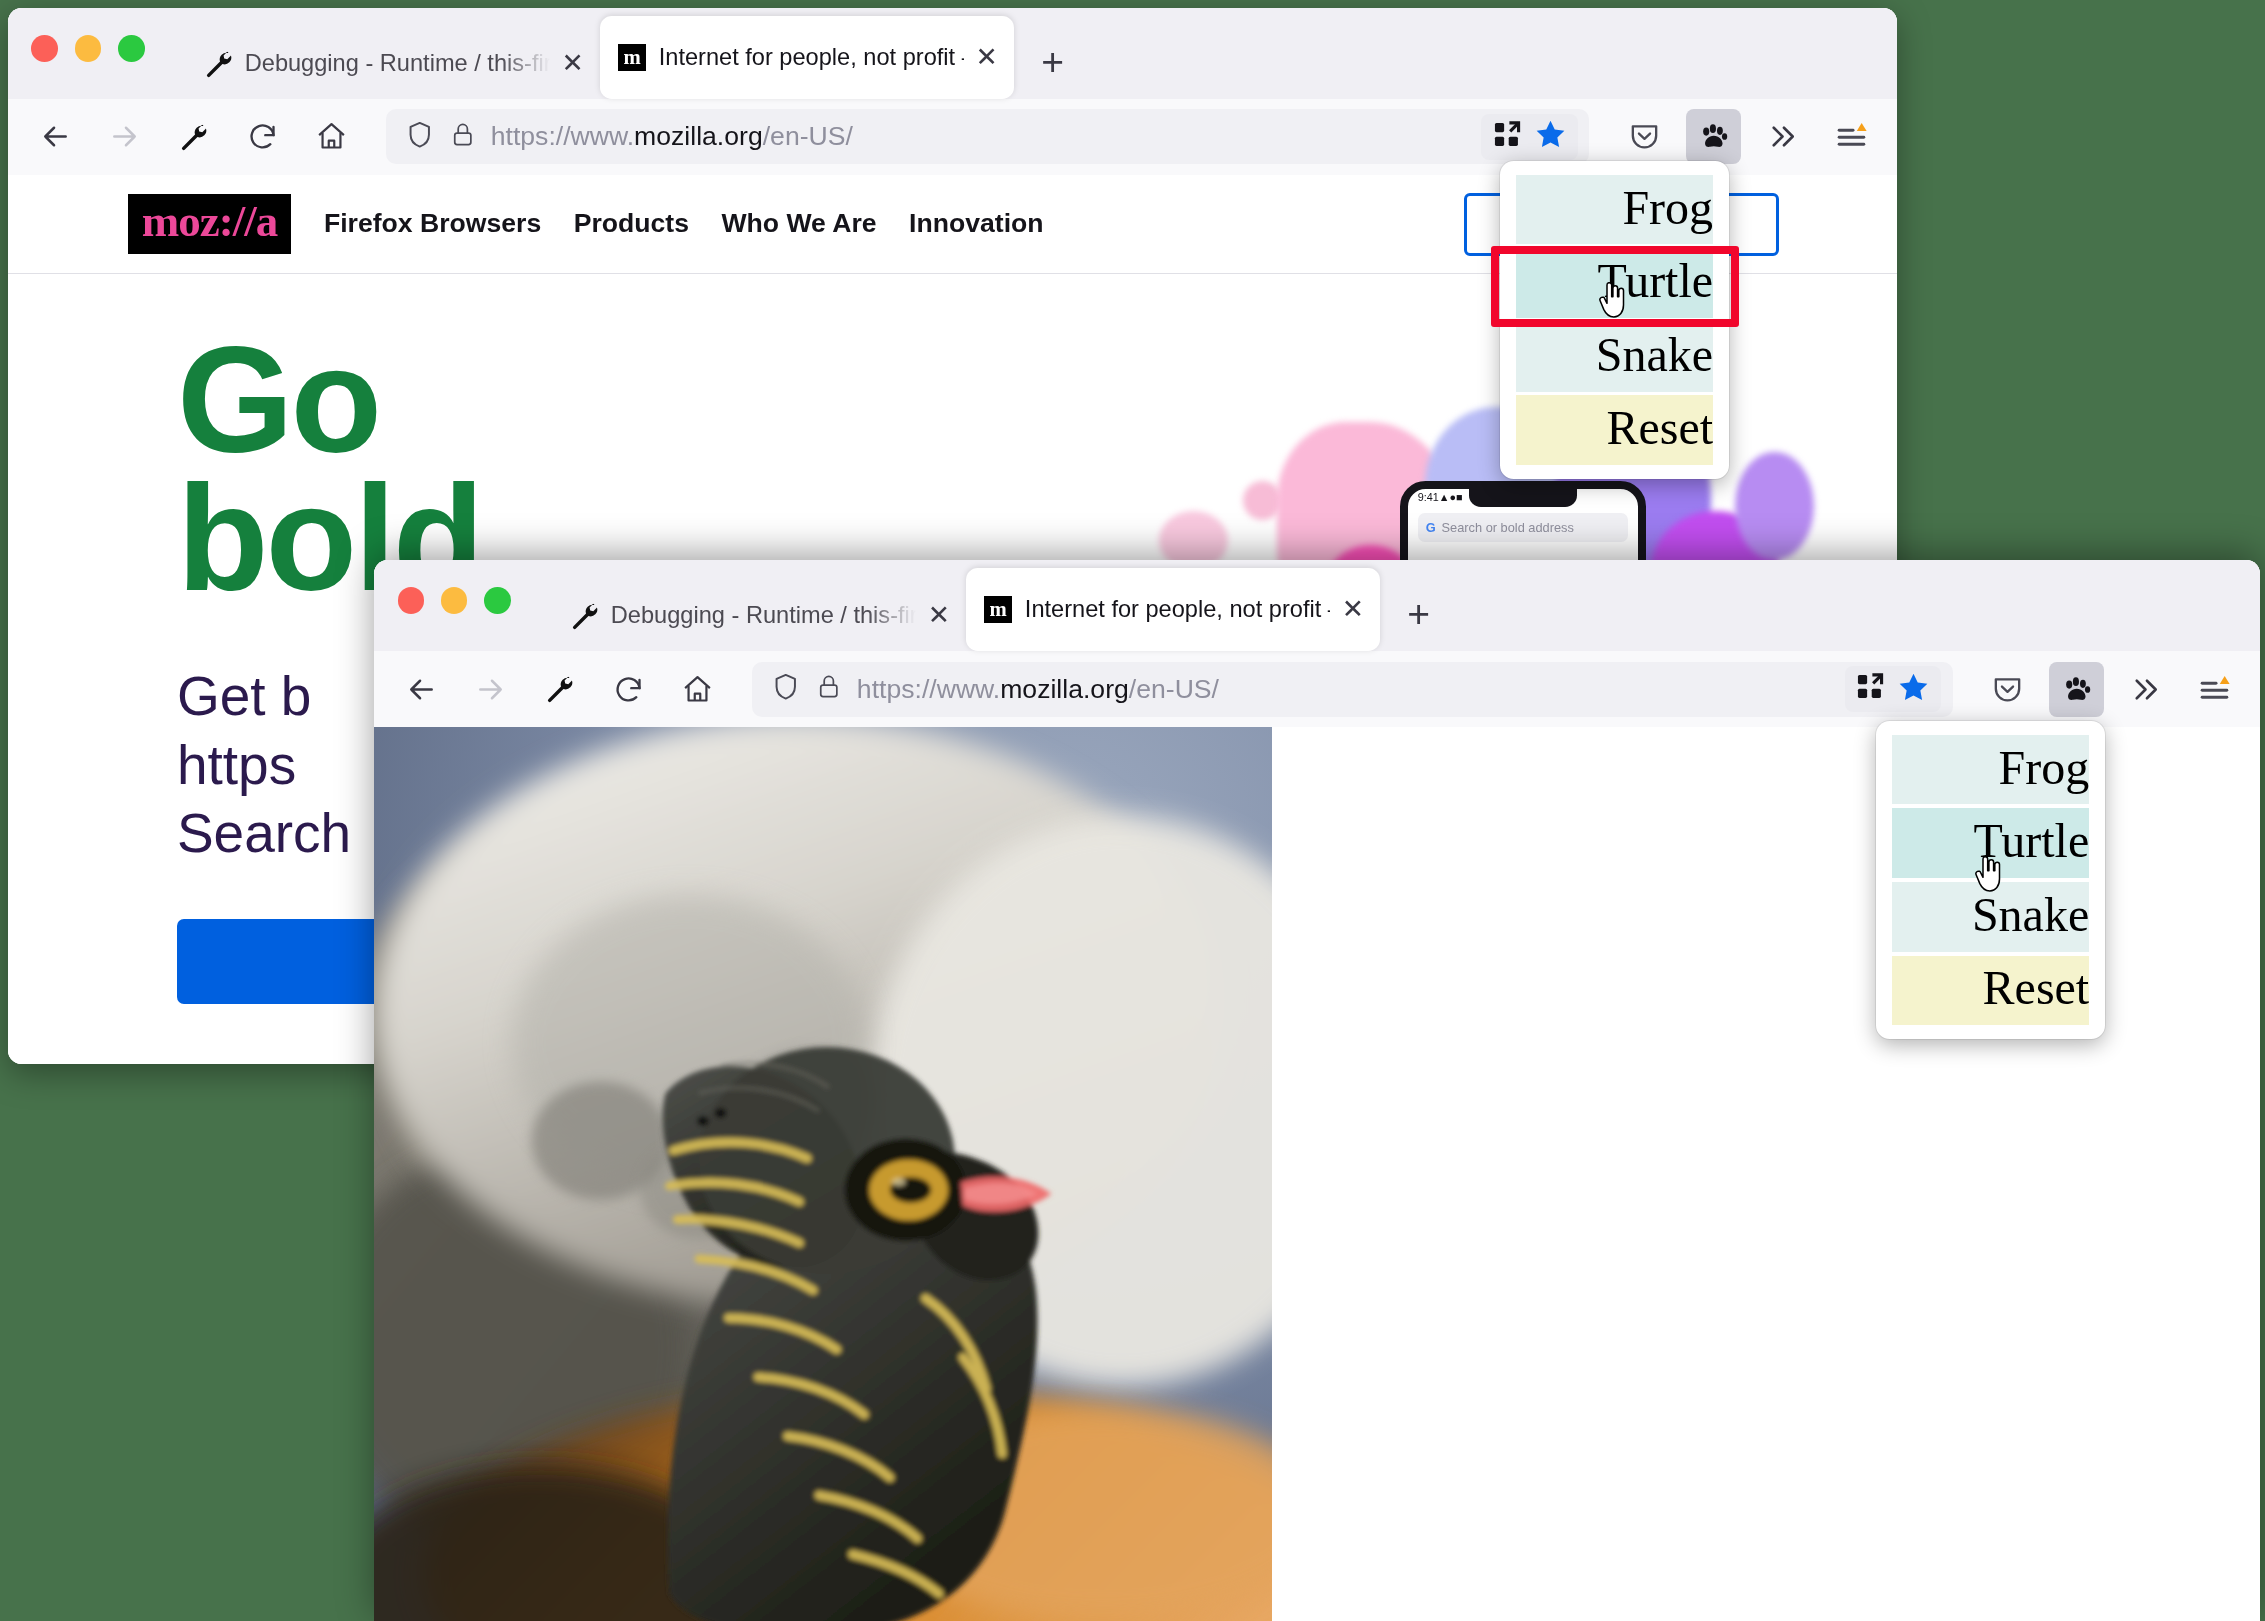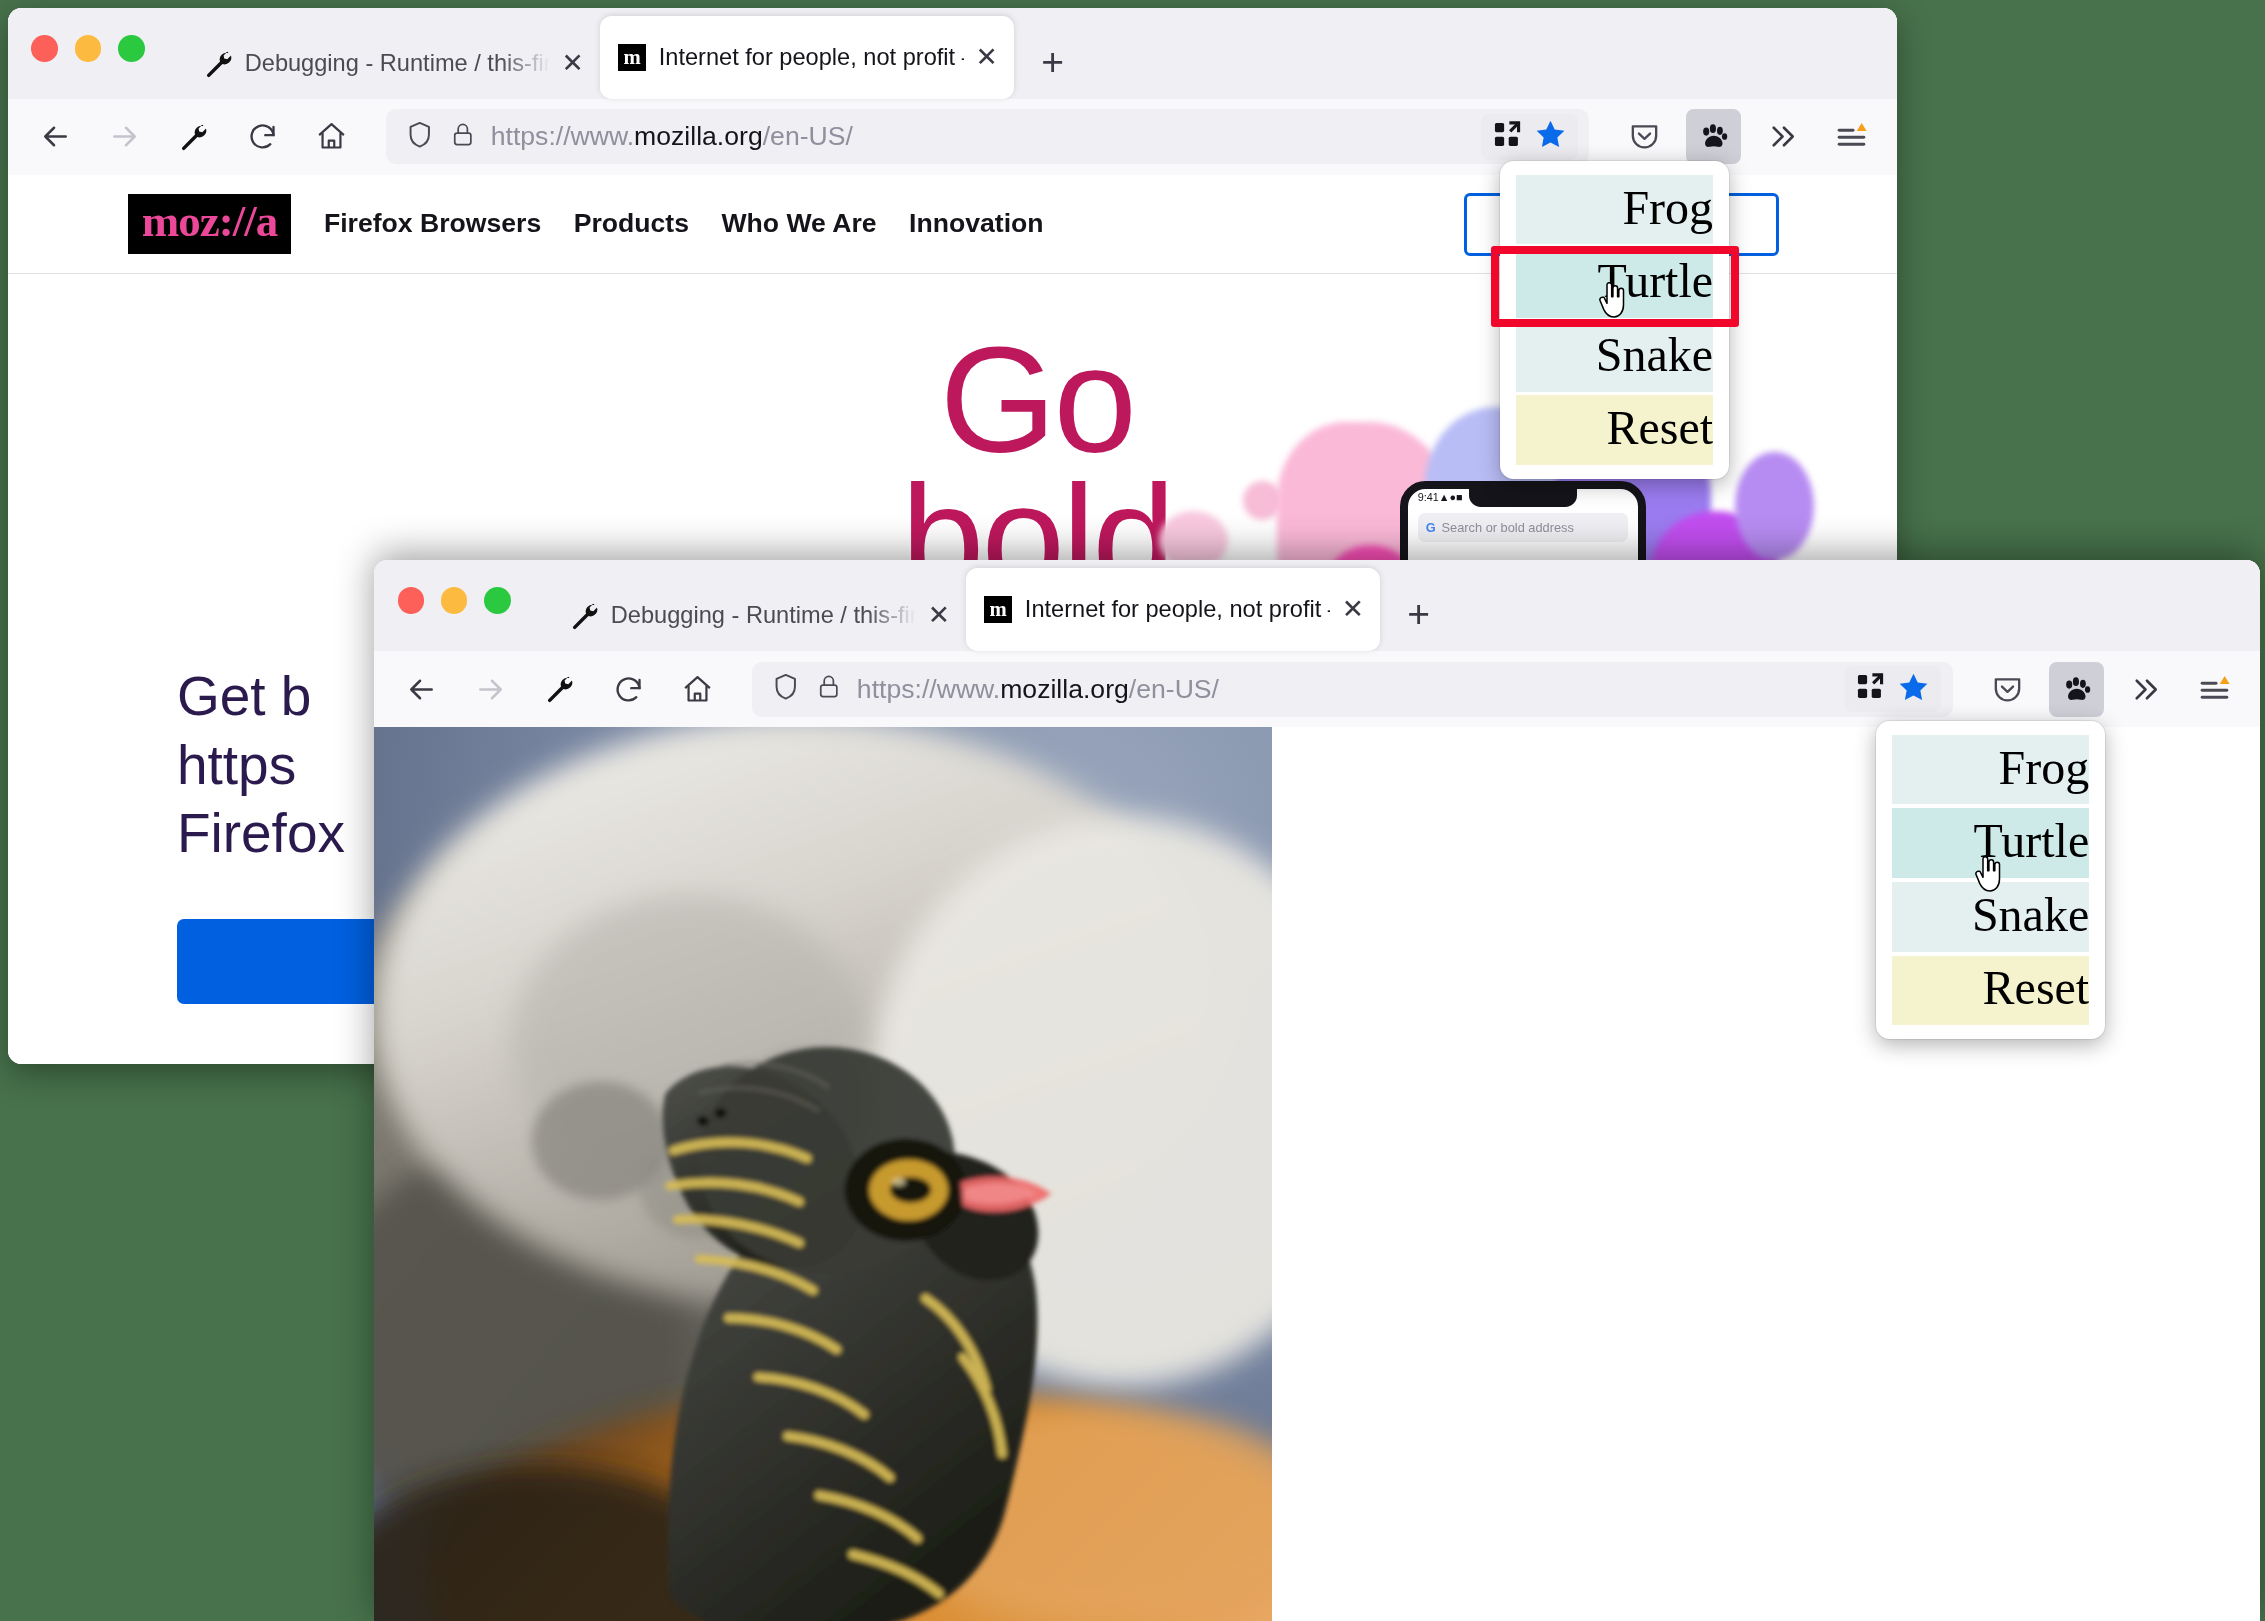--- a/index.html
+++ b/index.html
@@ -129,22 +129,22 @@
   }
   .moz-nav { display: flex; gap: 32.5px; font-size: 26.6px; font-weight: 700; color: #15141a; }
   .signin-btn {
     position: absolute; right: 118px; top: 17.7px;
     width: 315px; height: 63px;
     border: 3px solid #0060df; border-radius: 5.9px;
   }
 
   .hero { position: relative; padding: 57px 0 0 169px; }
   .hero h1 {
-    font-size: 150px; line-height: 0.92; font-weight: 400;
-    color: #be185d; letter-spacing: -3px; text-align: center;
+    font-size: 150px; line-height: 0.92; font-weight: 700;
+    color: #15803d; letter-spacing: -3px;
   }
   .hero p {
     margin-top: 55px;
     font-size: 55px; line-height: 1.25; font-weight: 400; color: #2b1a4d;
   }
   .hero .cta {
     margin-top: 51px; width: 384px; height: 85px;
     background: #0060df; border-radius: 6.9px;
   }
 
@@ -350,21 +350,21 @@
           <span>Firefox Browsers</span>
           <span>Products</span>
           <span>Who We Are</span>
           <span>Innovation</span>
         </nav>
         <span class="signin-btn"></span>
       </div>
 
       <div class="hero">
         <h1><span>Go</span><br><span>bold</span></h1>
-        <p><span>Get b</span><br><span>https</span><br><span>Firefox</span></p>
+        <p><span>Get b</span><br><span>https</span><br><span>Search</span></p>
         <div class="cta"></div>
 
         <div class="hero-art">
           <div class="blob" style="left:9.9px; top:148px; width:69px; height:59px; background:#f9c9df;"></div>
           <div class="blob" style="left:94px; top:118px; width:39px; height:39px; background:#f7bcd6;"></div>
           <div class="blob" style="left:39px; top:212px; width:54px; height:41px; background:#f9cfe3;"></div>
           <div class="blob" style="left:128px; top:59px; width:177px; height:197px; background:#fbb9d8; border-radius:45% 55% 60% 40%;"></div>
           <div class="blob" style="left:177px; top:182px; width:89px; height:79px; background:#fb4fb8; border-radius:50%;"></div>
           <div class="blob" style="left:276px; top:44px; width:158px; height:177px; background:#b9bdf6; border-radius:48% 52% 40% 60%;"></div>
           <div class="blob" style="left:404px; top:39px; width:158px; height:217px; background:#9b7cf0; border-radius:52% 48% 58% 42%;"></div>

